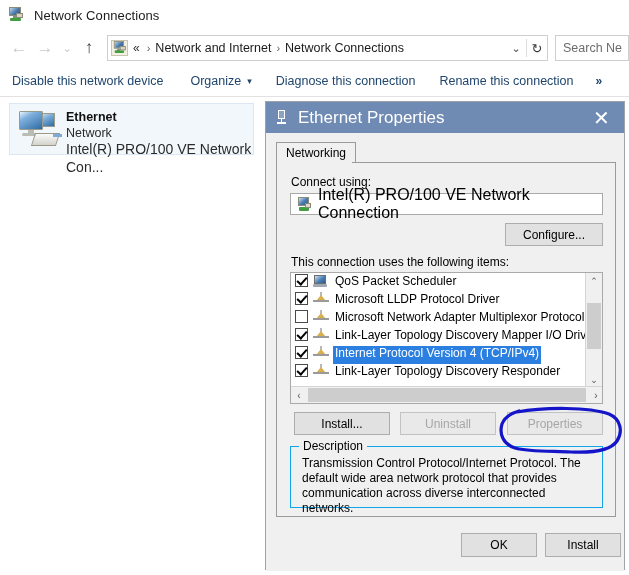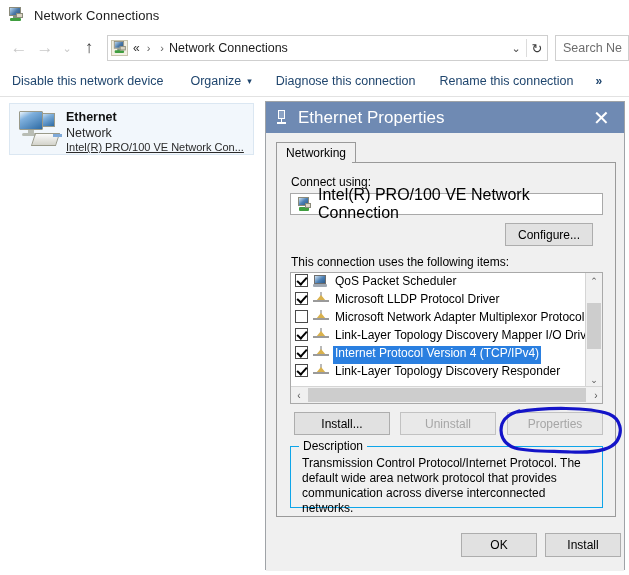--- a/index.html
+++ b/index.html
@@ -251,21 +251,21 @@
     transform: skewX(-18deg);
   }
   .conn-thumb .wire {
     position: absolute; left: 36px; top: 25px;
     width: 9px; height: 3px;
     background: #7fa9d8;
   }
   .conn-text { margin-left: 5px; line-height: 1.25; padding-top: 1px; }
   .conn-name { font-size: 12.5px; color: #101010; font-weight: bold; }
   .conn-sub { font-size: 12.5px; color: #2b2b2b; }
-  .conn-dev { font-size: 11px; color: #2b2b2b; text-decoration: underline; }
+  .conn-dev { font-size: 14px; color: #2b2b2b; }
 
   
   .dialog {
     position: absolute;
     left: 265px; top: 101px;
     width: 360px; height: 469px;
     background: #f0f0f0;
     border: 1px solid #9fa3a7;
     box-sizing: border-box;
     box-shadow: 0 0 0 1px rgba(255,255,255,0.4) inset;
@@ -413,21 +413,21 @@
     display: flex;
     align-items: center;
     justify-content: center;
     box-sizing: border-box;
     font-family: "Liberation Sans", sans-serif;
   }
   .btn.disabled { color: #a6a6a6; background: #e9e9e9; border-color: #c2c2c2;}
   .btn-configure {
     position: absolute;
     left: 228px; top: 60px;
-    width: 88px; height: 23px;
+    width: 98px; height: 23px;
   }
   .items-label { left: 14px; top: 92px; }
 
   .itemlist {
     position: absolute;
     left: 13px; top: 109px;
     width: 313px; height: 132px;
     background: #ffffff;
     border: 1px solid #a9a9a9;
     box-sizing: border-box;
@@ -639,20 +639,21 @@
           <div class="mini net-icon">
             <div class="scr"></div>
               <div class="stand"></div>
               <div class="base"></div>
               <div class="plug"></div>
           </div>
         </div>
         <div class="crumbs">
           <span class="crumb-lead">«</span>
           <span class="crumb-chev" style="margin-left:7px">›</span>
+          <span>Network and Internet</span>
           <span class="crumb-chev">›</span>
           <span>Network Connections</span>
         </div>
         <div class="addr-drop">⌄</div>
         <div class="addr-sep"></div>
         <div class="addr-refresh">↻</div>
       </div>
 
       <div class="searchbox">
         <span>Search Ne</span>

